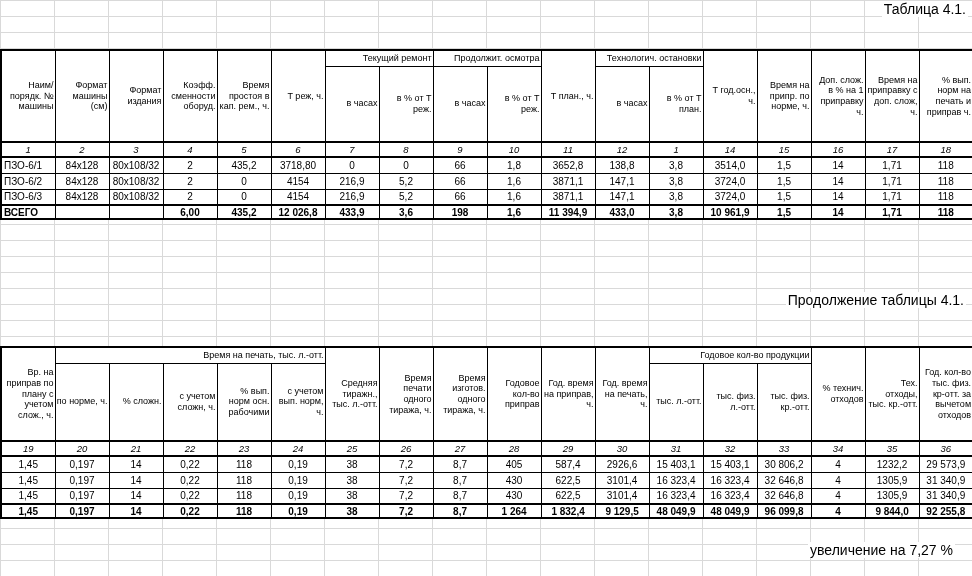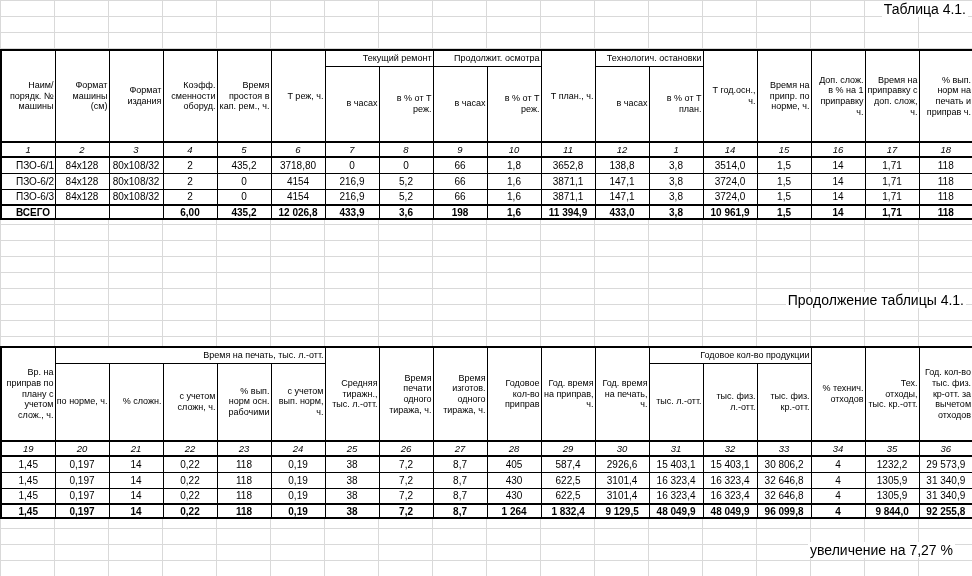--- a/index.html
+++ b/index.html
@@ -47,21 +47,21 @@
   tr.nums { height: 15px; }
   tr.nums td {
     font-size: 9.5px; font-style: italic;
     border-top: 2px solid #000; border-bottom: 2px solid #000;
   }
   tr.data { height: 16px; }
   tr.data td, tr.total td { font-size: 10px; white-space: nowrap; }
   tr.total { height: 14px; }
   tr.total td { font-weight: bold; border-top: 2px solid #000; }
   #t1 tr.data td:first-child, #t1 tr.total td:first-child {
-    text-align: left; padding-left: 14px; margin-left: 17px;
+    text-align: left; padding-left: 2px; margin-left: 17px;
   }
 </style>
 </head>
 <body>
 
 <div class="sheet">
 
   <div class="lbl caption">Таблица 4.1.</div>
 
   <table class="sheet-table" id="t1">

